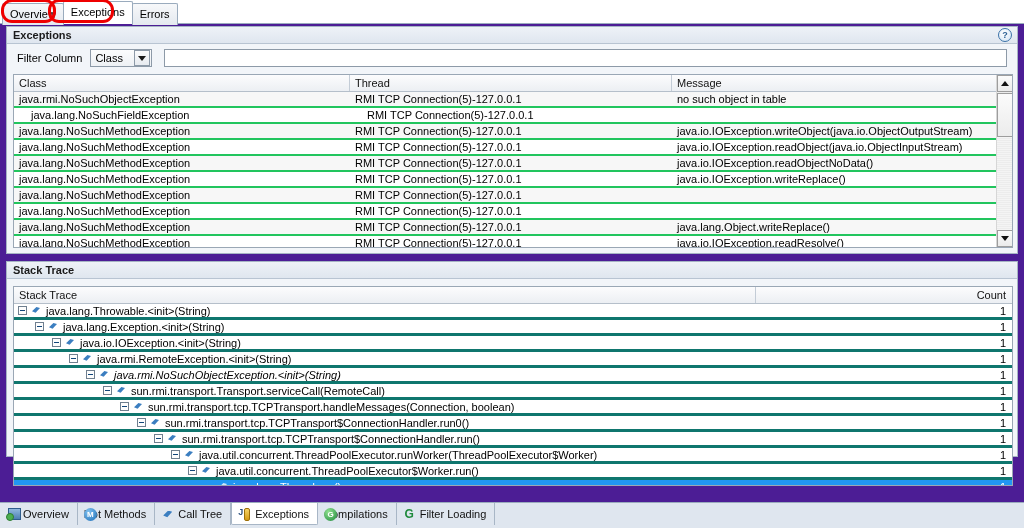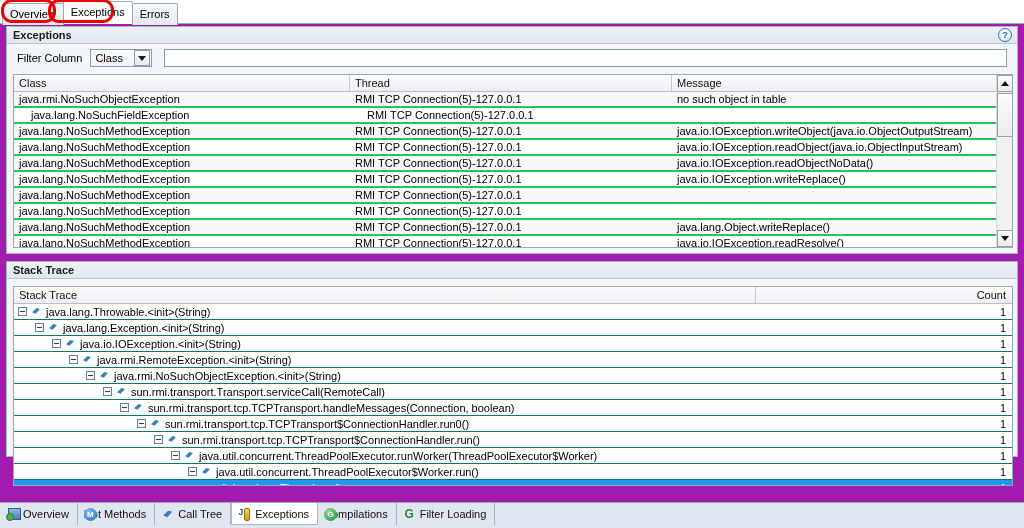--- a/index.html
+++ b/index.html
@@ -5,21 +5,21 @@
   * { box-sizing: border-box; }
   html, body {
     margin: 0; padding: 0;
     width: 1024px; height: 528px;
     overflow: hidden;
     background: #ffffff;
     font-family: "Liberation Sans", sans-serif;
     font-size: 11px;
     color: #000000;
   }
-  #root { position: relative; width: 1024px; height: 528px; background: #a21caf; }
+  #root { position: relative; width: 1024px; height: 528px; background: #4c1d95; }
 
   
   .top-tabstrip {
     position: absolute; left: 0; top: 0; width: 1024px; height: 24px;
     background: #ffffff;
     border-bottom: 1px solid #9aabbd;
   }
   .top-tabstrip .tabs { display: flex; align-items: flex-end; height: 24px; padding-left: 2px; }
   .ttab {
     height: 22px; line-height: 20px;
@@ -134,21 +134,21 @@
   .arr-d { width:0;height:0;border-left:4px solid transparent;border-right:4px solid transparent;border-top:5px solid #111; }
   .vscroll .track { position:absolute; top:17px; bottom:17px; left:0; width:16px;
       background: repeating-linear-gradient(0deg,#f4f4f4,#f4f4f4 1px,#ececec 1px,#ececec 2px); }
   .vscroll .thumb {
     position:absolute; left:0; width:16px;
     background: linear-gradient(#fbfbfb,#ececec);
     border:1px solid #9d9d9d;
   }
 
   
-  .treerow { display:flex; height:16px; border-bottom:1px solid #0f766e; align-items:center; }
+  .treerow { display:flex; height:16px; border-bottom:3px solid #0f766e; align-items:center; }
   .treerow.sel { background:#2196f3; color:#ffffff; border-bottom-color:#2196f3; }
   .tr-label { flex:1; display:flex; align-items:center; font-size:11px; white-space:nowrap; overflow:hidden; }
   .tr-count { width:72px; text-align:right; padding-right:6px; font-size:11px; }
   .expander {
     width:9px; height:9px; border:1px solid #6f7f8f; background:#fdfdfd;
     display:inline-block; position:relative; flex:none; margin-right:4px;
   }
   .expander:before {
     content:""; position:absolute; left:1px; top:3px; width:5px; height:1px; background:#11467a;
   }
@@ -327,21 +327,21 @@
           </div>
           <div class="treerow">
             <div class="tr-label" style="padding-left: 55px;">
               <span class="expander"></span>
               <span class="micon"></span>
               <span>java.rmi.RemoteException.&lt;init&gt;(String)</span>
             </div>
             <div class="tr-count">1</div>
           </div>
           <div class="treerow">
-            <div class="tr-label" style="padding-left: 72px;">
+            <div class="tr-label" style="padding-left: 72px; font-style: italic;">
               <span class="expander"></span>
               <span class="micon"></span>
               <span>java.rmi.NoSuchObjectException.&lt;init&gt;(String)</span>
             </div>
             <div class="tr-count">1</div>
           </div>
           <div class="treerow">
             <div class="tr-label" style="padding-left: 89px;">
               <span class="expander"></span>
               <span class="micon"></span>

